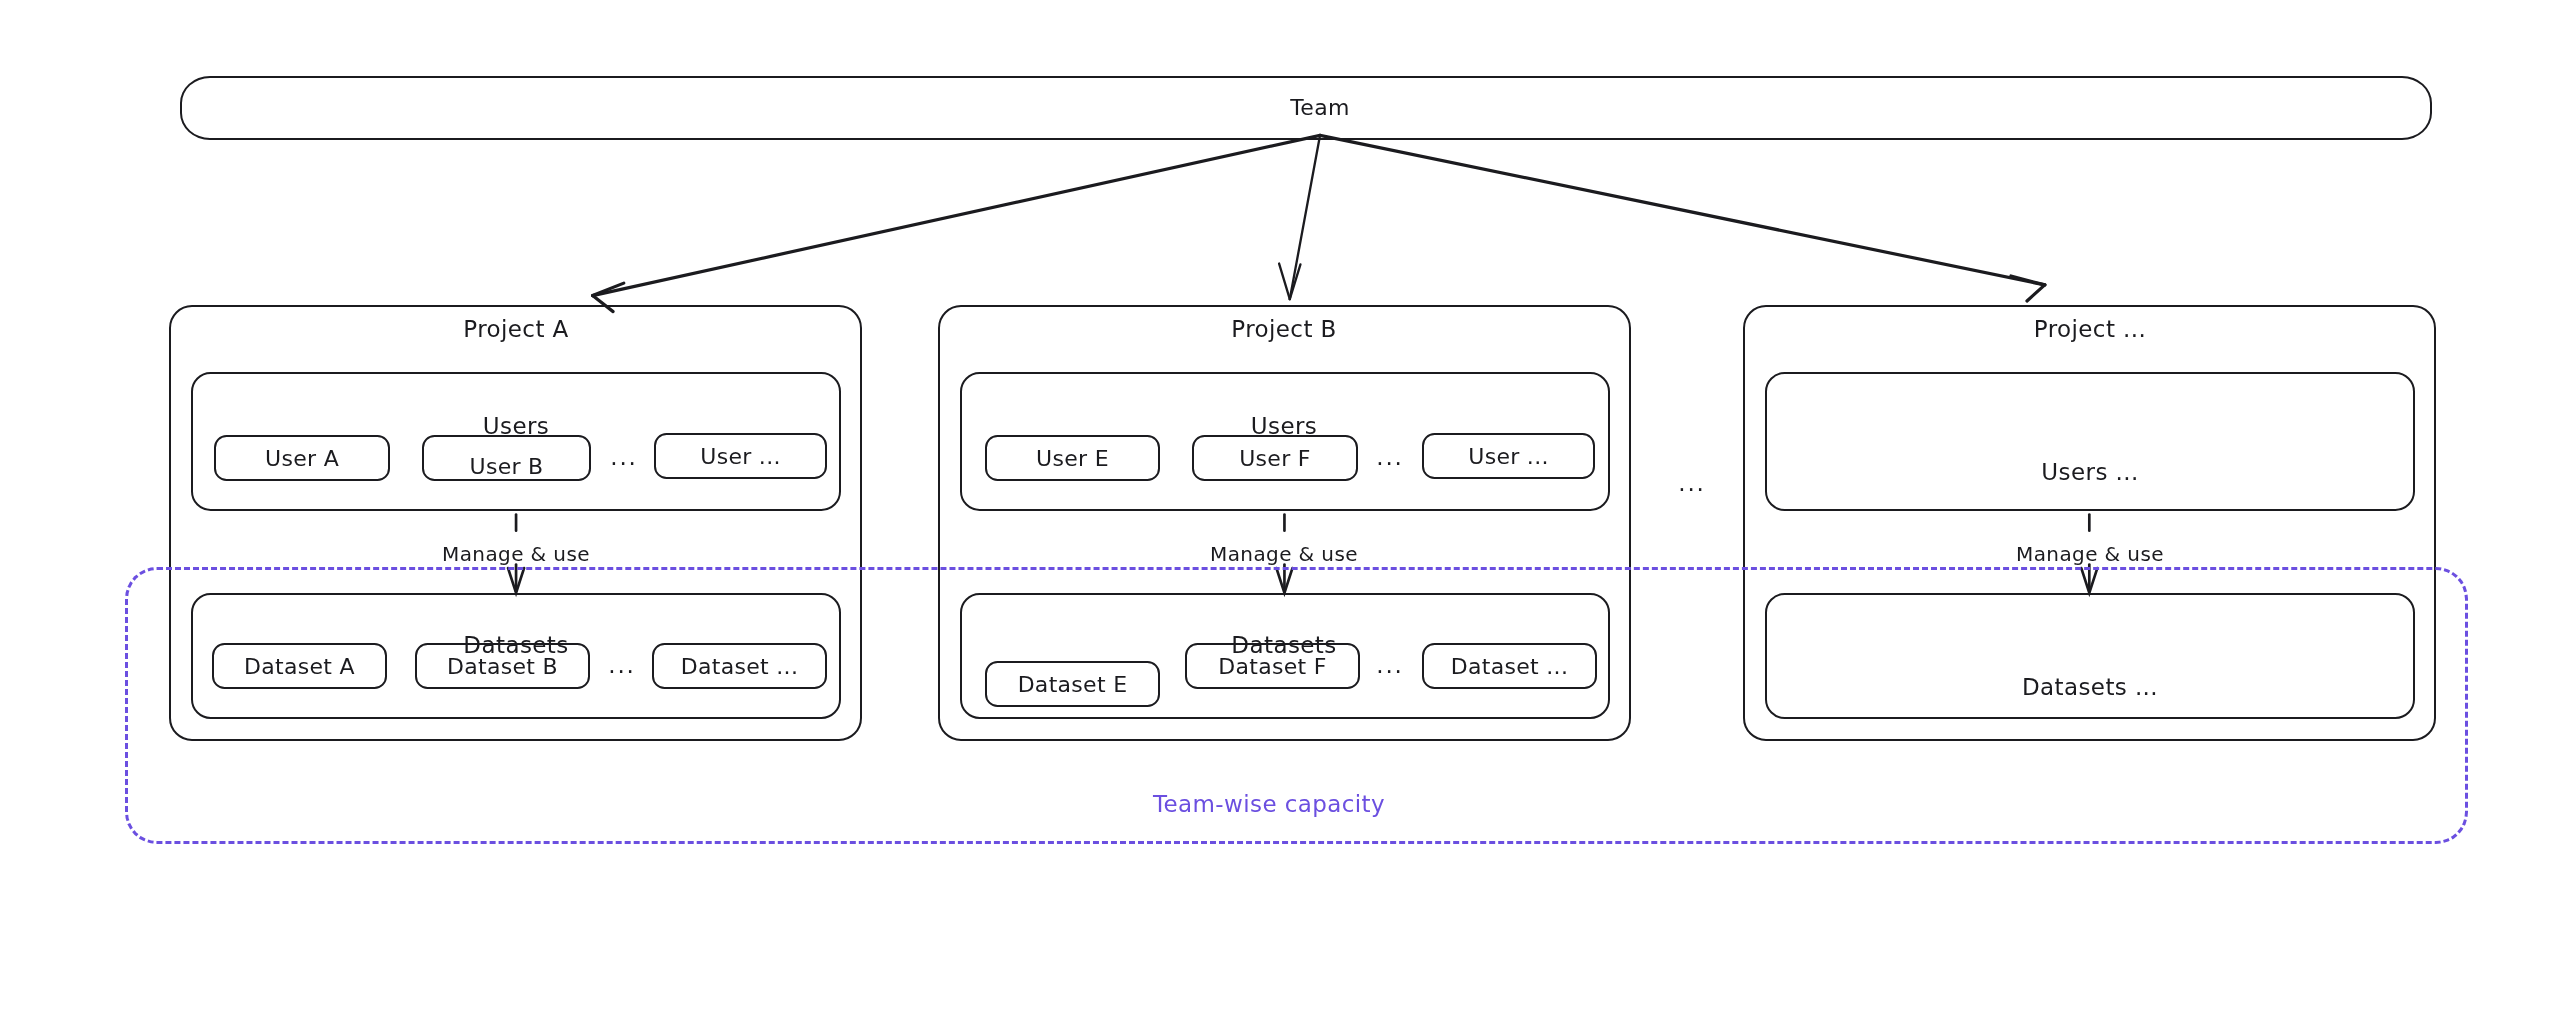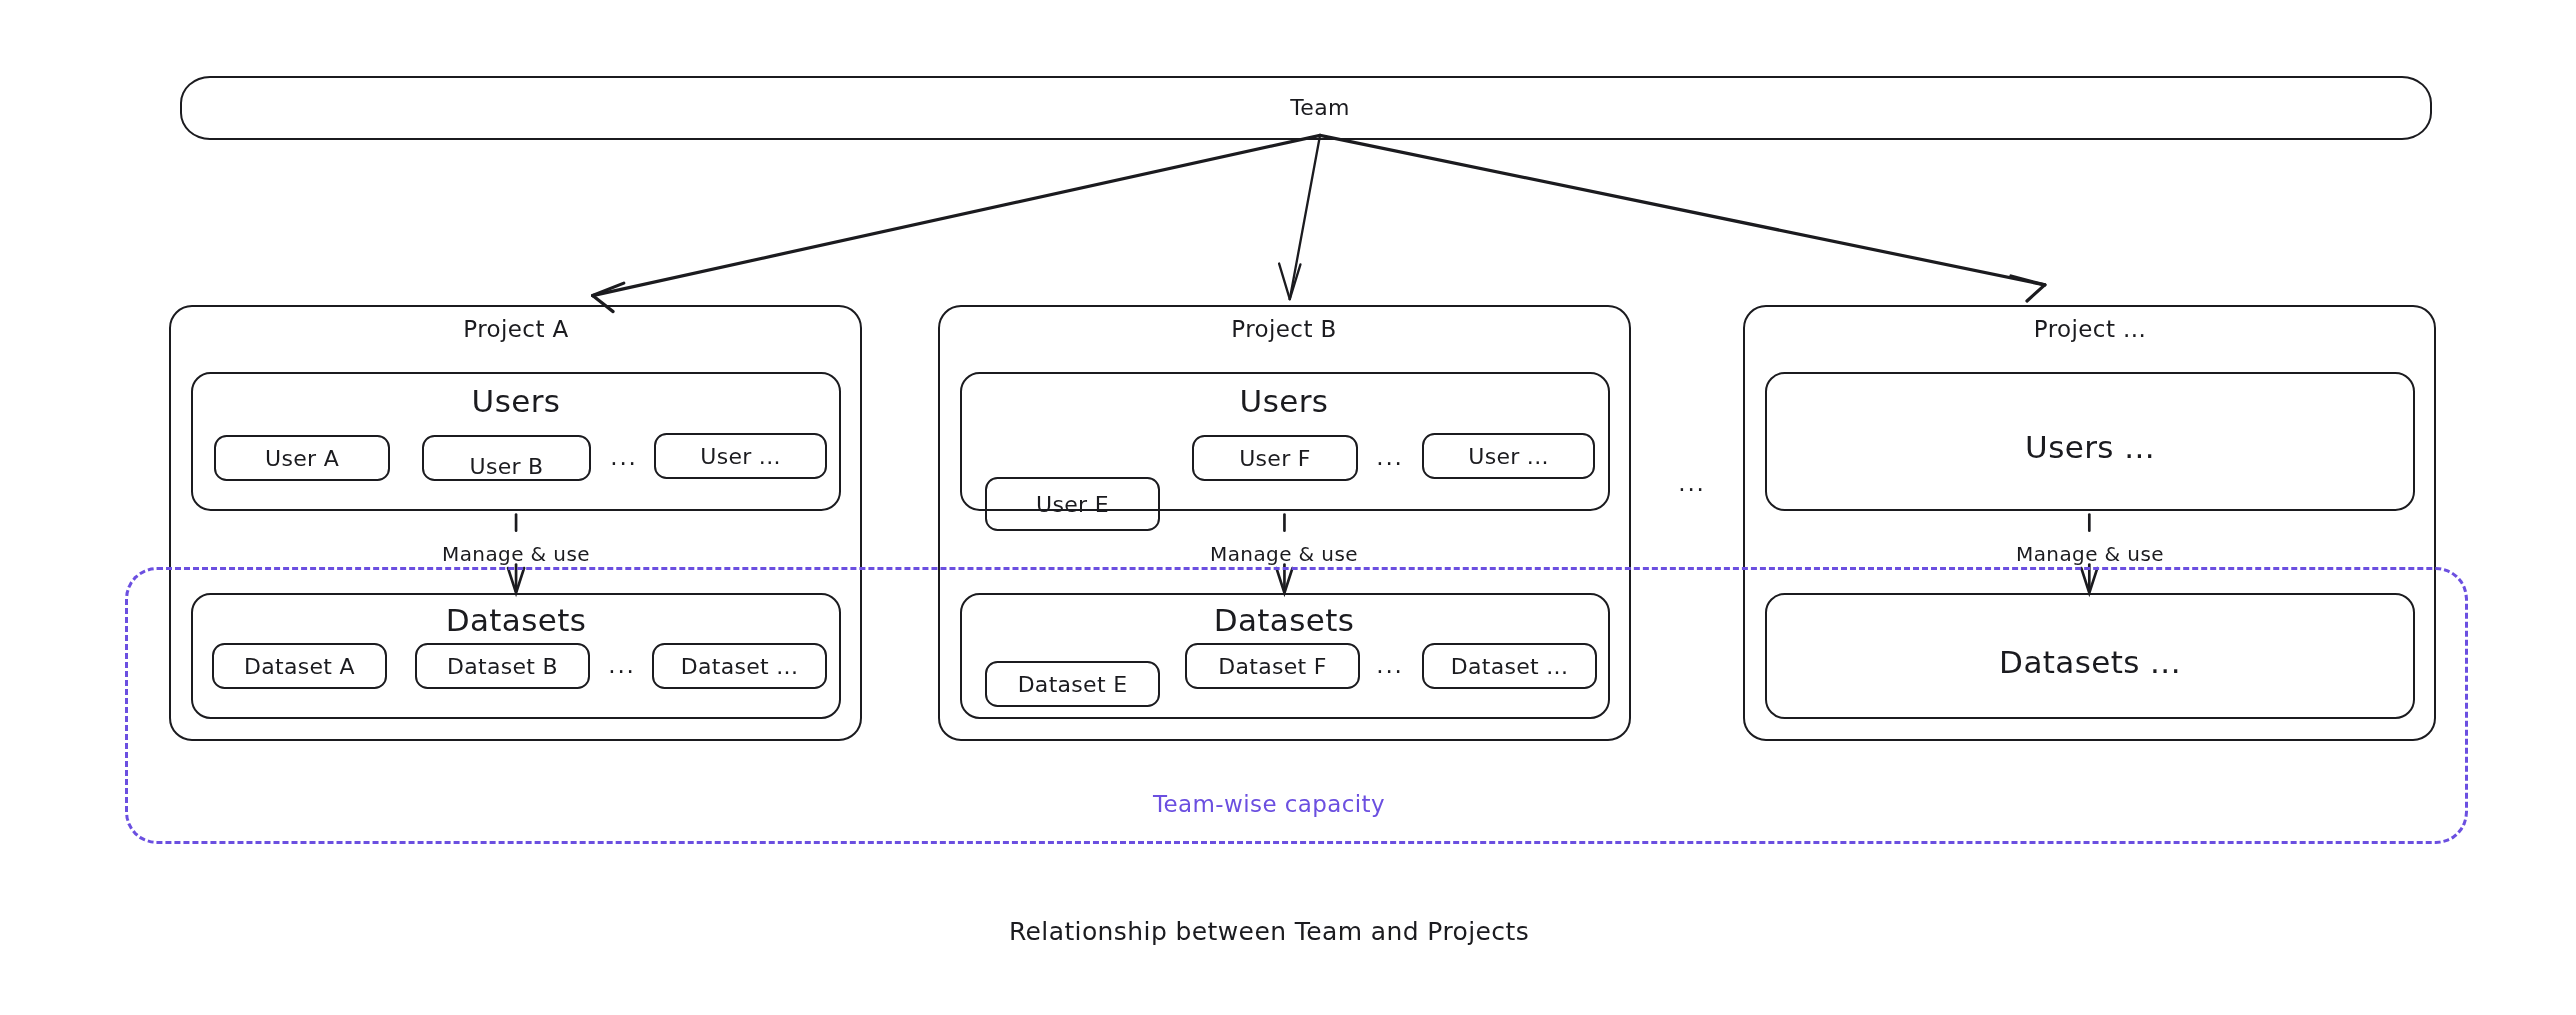--- a/index.html
+++ b/index.html
@@ -49,21 +49,21 @@
     color: #1b1b1f;
     letter-spacing: 0.4px;
   }
   .label.centered {
     transform: translateX(-50%);
     text-align: center;
   }
 
   .team-title      { font-size: 22px; }
   .project-title   { font-size: 23px; }
-  .group-title     { font-size: 31px; }
+  .group-title     { font-size: 23px; margin-top: 30px; }
   .edge-label      { font-size: 20px; }
   .ellipsis-label  { font-size: 23px; letter-spacing: 1.8px; }
   .capacity-label  { font-size: 23px; color: #6b4fe0; }
   .caption-label   { font-size: 25px; }
 
   
   .chip {
     position: absolute;
     box-sizing: border-box;
     border: 2.7px solid #1b1b1f;
@@ -164,21 +164,21 @@
   <div class="chip" style="left:652px; top:643px; width:175px; height:46px;">
     <span>Dataset ...</span>
   </div>
 
   <div class="sketch-box project-box" style="left:938px; top:305px; width:693px; height:436px;"></div>
   <div class="label centered project-title" style="left:1284px; top:316px;">Project B</div>
 
   <div class="sketch-box group-box" style="left:960px; top:372px; width:650px; height:139px;"></div>
   <div class="label centered group-title" style="left:1284px; top:383px;">Users</div>
 
-  <div class="chip" style="left:985px; top:435px; width:175px; height:54px;margin-top:42px;">
+  <div class="chip" style="left:985px; top:435px; width:175px; height:46px;">
     <span>User E</span>
   </div>
   <div class="chip" style="left:1192px; top:435px; width:166px; height:46px;">
     <span>User F</span>
   </div>
   <div class="label centered ellipsis-label" style="left:1390px; top:444px;">...</div>
   <div class="chip" style="left:1422px; top:433px; width:173px; height:46px;">
     <span>User ...</span>
   </div>
 
@@ -221,16 +221,15 @@
     </g>
   </svg>
   <div class="label centered edge-label" style="left:2090px; top:542px;">Manage &amp; use</div>
 
   <div class="sketch-box group-box" style="left:1765px; top:593px; width:650px; height:126px;"></div>
   <div class="label centered group-title" style="left:2090px; top:644px;">Datasets ...</div>
 
   <div class="capacity-region" style="left:125px; top:567px; width:2343px; height:277px;"></div>
   <div class="label centered capacity-label" style="left:1269px; top:791px;text-align:right;">Team-wise capacity</div>
 
-  <div class="label centered caption-label" style="left:1269px; top:917px;">Relationship between Team and Projects</div>
 
 </div>
 
 
 </body></html>

